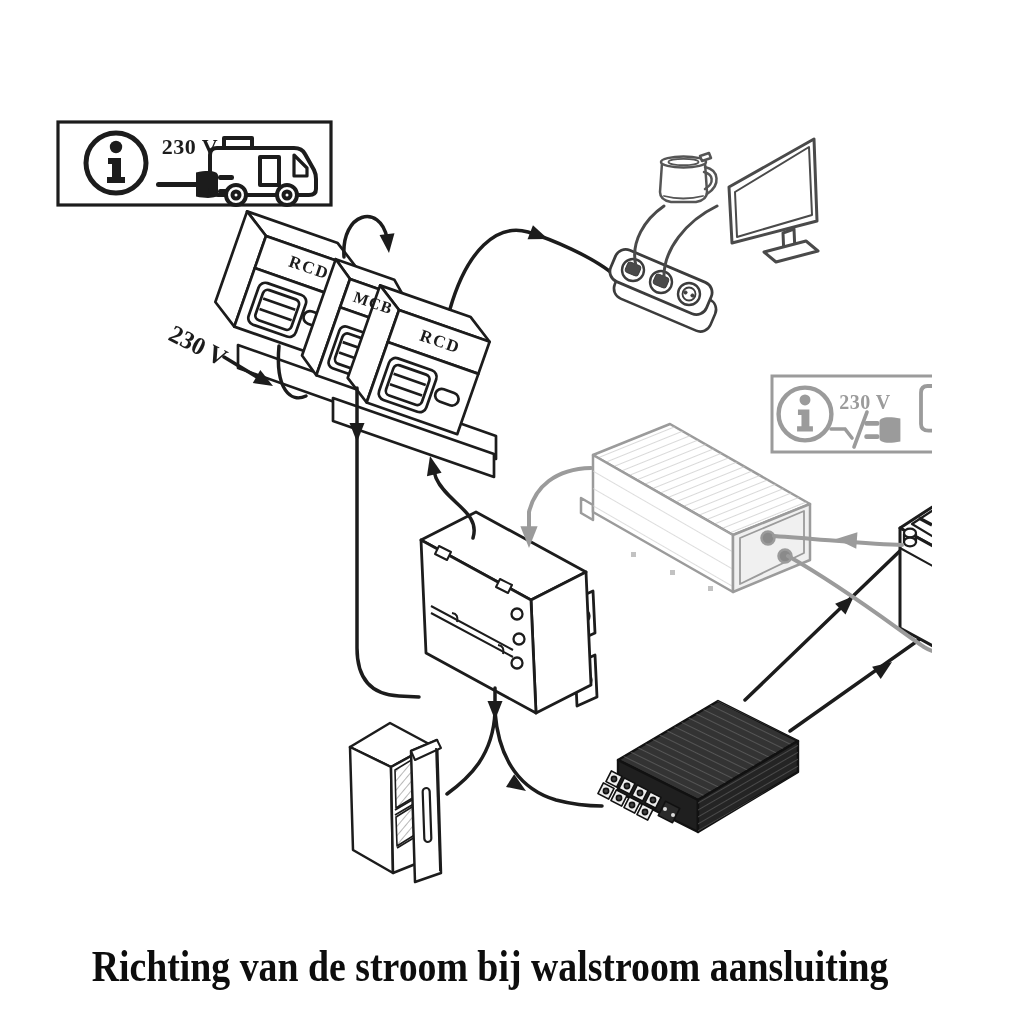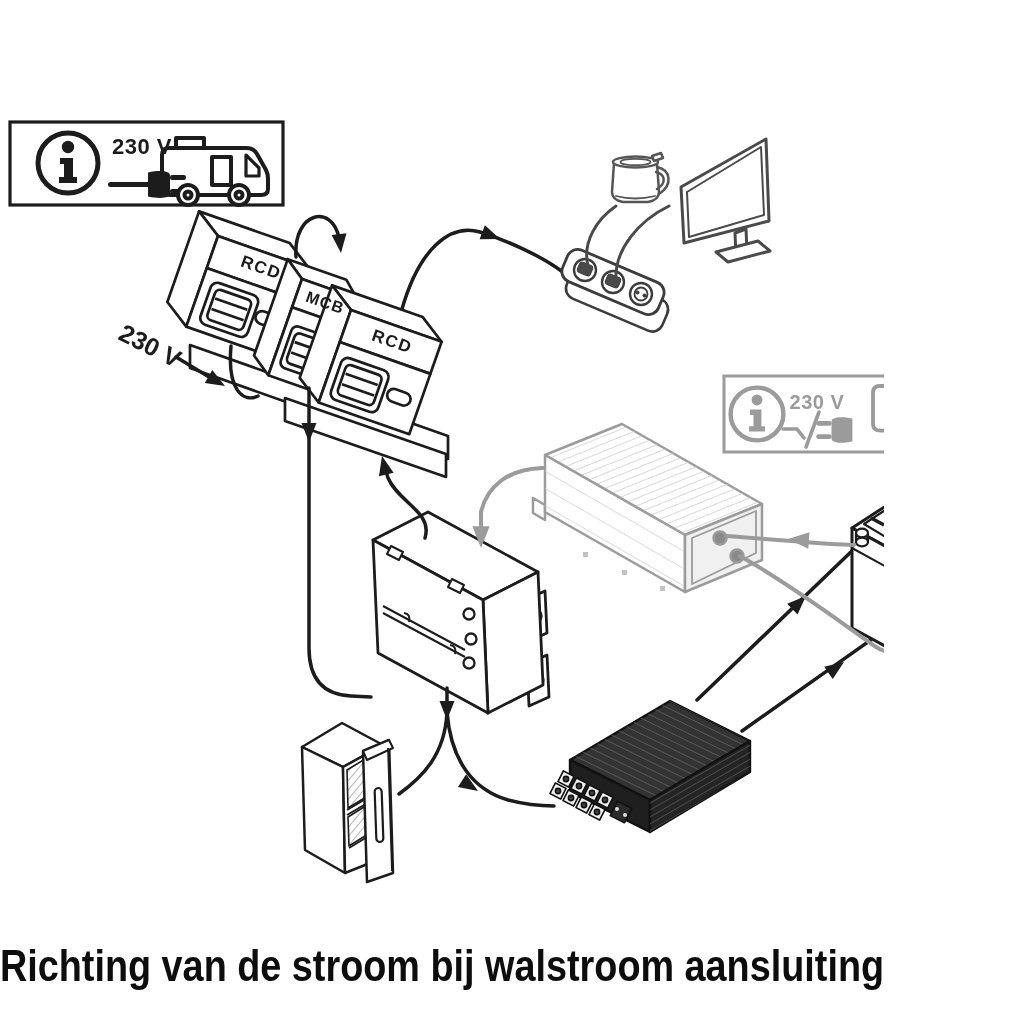--- a/index.html
+++ b/index.html
@@ -1,17 +1,17 @@
 <!DOCTYPE html>
 <html><head>
 <meta charset="utf-8">
 <style>
   html,body{margin:0;padding:0;background:#fff;}
   .stage{position:relative;width:884px;height:1024px;background:#fff;overflow:hidden;
-         font-family:Liberation Sans, sans-serif;color:#1c1c1c;}
+         font-family:Liberation Serif, serif;color:#1c1c1c;margin-left:48px;}
   .stage svg{position:absolute;left:0;top:0;}
   .lbl{position:absolute;white-space:nowrap;transform-origin:center center;}
   .lbl-rcd{font-size:17px;font-weight:600;letter-spacing:1.5px;color:#1c1c1c;}
   .lbl-mcb{font-size:16px;font-weight:600;letter-spacing:1px;color:#1c1c1c;}
   .lbl-supply{font-size:25px;font-weight:600;color:#1c1c1c;}
   .lbl-badge1{font-size:22px;font-weight:600;color:#1c1c1c;letter-spacing:.5px;}
   .lbl-badge2{font-size:20px;font-weight:600;color:#9b9b9b;letter-spacing:.5px;}
   .title{position:absolute;left:50%;top:966px;transform:translate(-50%,-50%) scaleX(.84);
          white-space:nowrap;font-size:45px;font-weight:bold;color:#0d0d0d;}
 </style>

